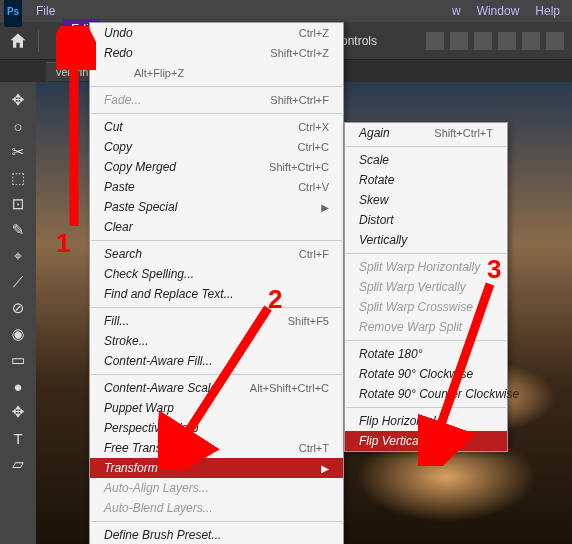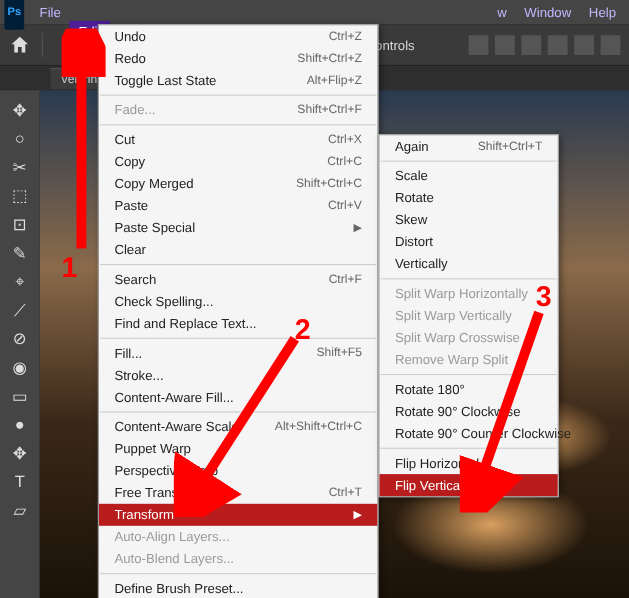--- a/index.html
+++ b/index.html
@@ -21,21 +21,21 @@
 .tabs .tab { color:#ccc; font-size:11px; padding:3px 10px; background:#3c3c3c; border-top:1px solid #555;}
 
 .toolbar { position:absolute; left:0; top:82px; width:36px; background:#454545; height:462px; display:flex; flex-direction:column; align-items:center; padding-top:6px; gap:2px; }
 .toolbar .t { width:24px; height:24px; display:flex; align-items:center; justify-content:center; color:#ddd; font-size:15px; cursor:default; }
 
 .canvas-bg { position:absolute; left:36px; top:82px; right:0; bottom:0; background: linear-gradient(180deg,#2a3b50 0%,#8a6a4a 35%,#3a2818 65%,#1a1208 100%); }
 .cloud-blob { position:absolute; background:radial-gradient(ellipse,#d9a060 0%,rgba(40,30,20,0) 70%); border-radius:50%; }
 
 .menu { position:absolute; background:#f5f5f5; border:1px solid #999; box-shadow:2px 2px 6px rgba(0,0,0,0.4); font-size:12px; color:#222; }
 .menu-item { display:flex; align-items:center; padding:3px 14px 3px 14px; min-height:20px; white-space:nowrap; cursor:default; }
-.menu-item .lbl { flex:1; }
+.menu-item .lbl { flex:1;font-style:italic; }
 .menu-item .sc { color:#666; font-size:11px; padding-left:30px; }
 .menu-item .sub { color:#666; font-size:10px; padding-left:10px; }
 .menu-item.highlight { background:#b91c1c; color:#fff; }
 .menu-item.highlight .sc, .menu-item.highlight .sub { color:#fff; }
 .menu-item.disabled { color:#9a9a9a; }
 .menu-sep { height:1px; background:#ccc; margin:3px 1px; }
 
 .edit-menu { left:89px; top:22px; width:255px; }
 .transform-menu { left:344px; top:122px; width:164px; }
 
@@ -102,21 +102,20 @@
 <div class="menu edit-menu" id="editMenu">
     <div class="menu-item">
       <span class="lbl">Undo</span>
       <span class="sc">Ctrl+Z</span>
     </div>
     <div class="menu-item">
       <span class="lbl">Redo</span>
       <span class="sc">Shift+Ctrl+Z</span>
     </div>
     <div class="menu-item">
-      <span class="lbl">Toggle Last State</span>
       <span class="sc">Alt+Flip+Z</span>
     </div>
     <div class="menu-sep"></div>
     <div class="menu-item disabled">
       <span class="lbl">Fade...</span>
       <span class="sc">Shift+Ctrl+F</span>
     </div>
     <div class="menu-sep"></div>
     <div class="menu-item">
       <span class="lbl">Cut</span>

